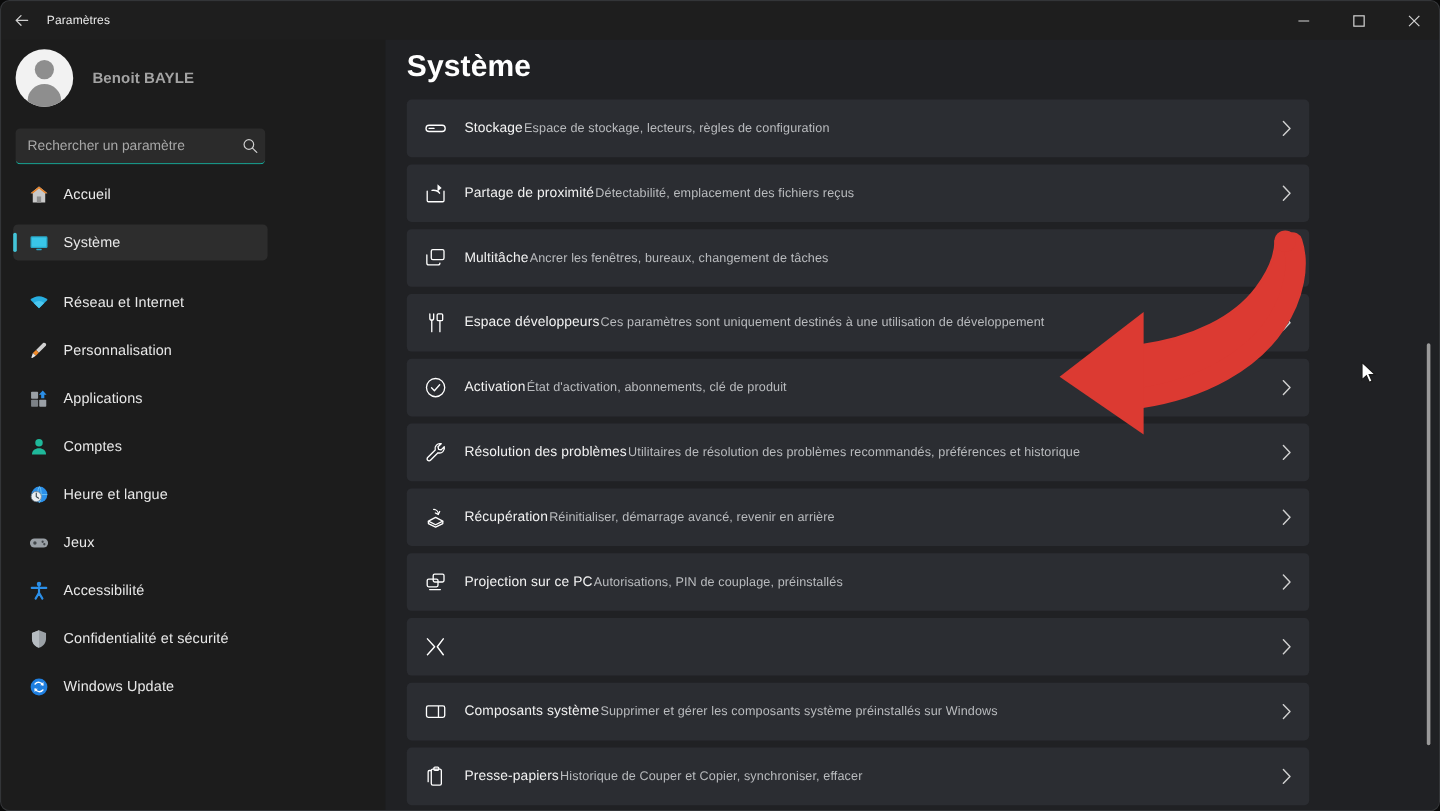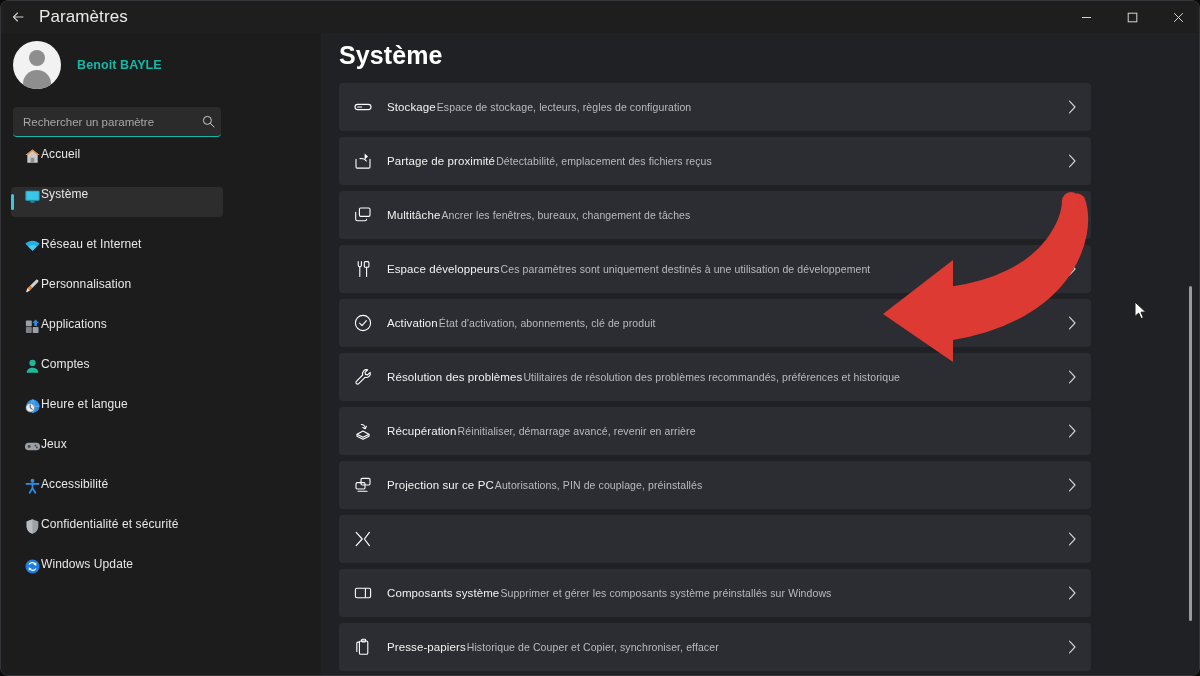--- a/index.html
+++ b/index.html
@@ -33,21 +33,21 @@
     align-items: center;
     z-index: 30;
   }
   #back-btn {
     width: 34px; height: 32px;
     display: flex; align-items: center; justify-content: center;
     color: #cfcfcf;
   }
   #back-btn svg { display: block; }
   #app-title {
-    font-size: 17px;
+    font-size: 10px;
     color: #eaeaea;
     margin-left: 4px;
     letter-spacing: .1px;
   }
   #wincontrols {
     position: absolute;
     right: 0; top: 0;
     height: 32px;
     display: flex;
   }
@@ -95,21 +95,21 @@
     position: absolute;
     left: 50%; top: 29px;
     width: 28px; height: 22px;
     margin-left: -14px;
     border-radius: 14px 14px 0 0;
     background: #8e8e8e;
   }
   #account-name {
     font-size: 12.5px;
     font-weight: bold;
-    color: #14b8a6;
+    color: #a3a3a3;
     letter-spacing: .1px;
   }
 
   #caret-artifact {
     position: absolute;
     left: 203px; top: 86px;
     width: 1px; height: 17px;
     background: #e3e3e3;
   }
 
@@ -146,22 +146,23 @@
     left: 0; top: 114px;
     width: 320px;
   }
   .nav-item {
     position: relative;
     height: 30px;
     margin: 0 98px 0 10px;
     width: 212px;
     border-radius: 4px;
     display: flex;
+    align-items: center;
     padding-left: 12px;
-    gap: 0;
+    gap: 12px;
     margin-bottom: 0;
   }
   .nav-item.selected { background: #2d2d2d; }
   .nav-item.selected::before {
     content: "";
     position: absolute;
     left: 0; top: 50%;
     margin-top: -8px;
     width: 3px; height: 16px;
     border-radius: 2px;

